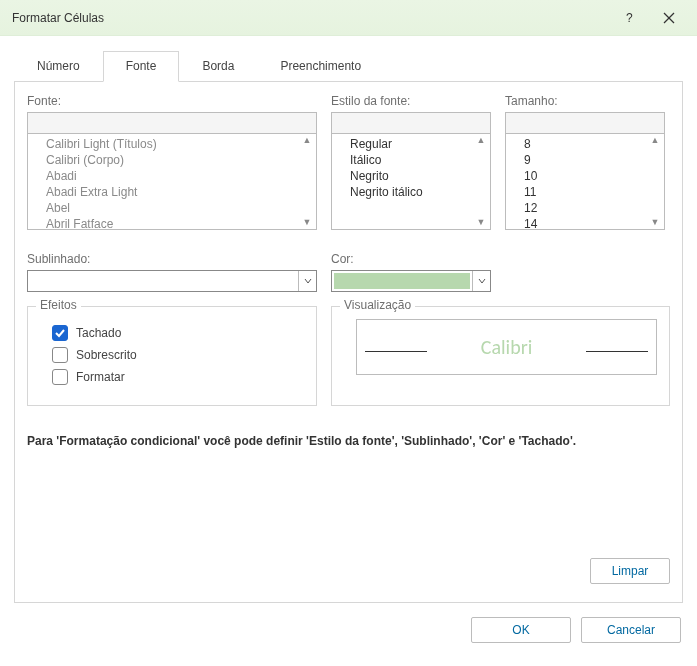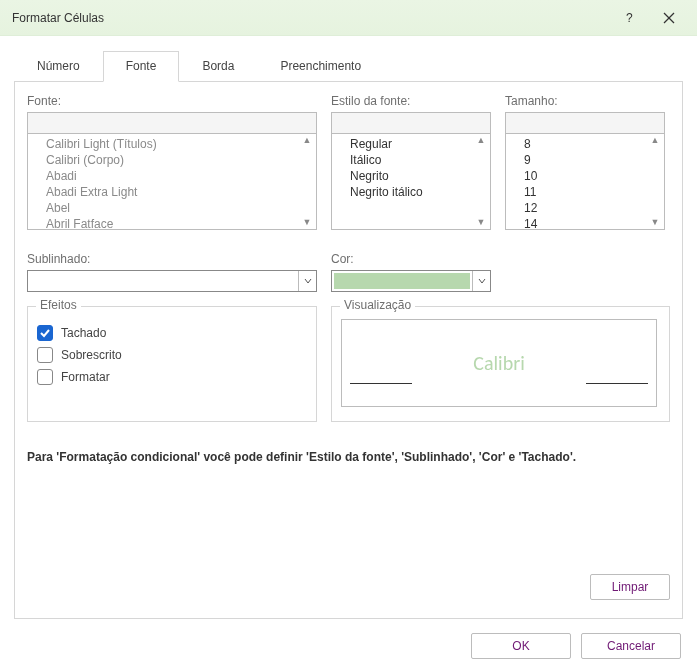--- a/index.html
+++ b/index.html
@@ -36,40 +36,40 @@
 .row2 .col2a { flex: 0 0 290px; }
 .row2 .col2b { flex: 0 0 160px; }
 
 .combo { height: 22px; border: 1px solid #888; display: flex; align-items: stretch; background:#fff; }
 .combo .val { flex: 1; padding: 0 4px; }
 .combo .btn { width: 18px; border-left: 1px solid #bbb; display:flex; align-items:center; justify-content:center; }
 .combo .btn svg { width:8px; height:8px; }
 .combo.color .val { background: #b7d8ae; margin: 2px; }
 
 .row3 { display: flex; gap: 14px; margin-top: 14px; }
-.fieldset { border: 1px solid #d6d6d6; padding: 12px 12px 14px 9px; position: relative; }
+.fieldset { border: 1px solid #d6d6d6; padding: 12px 12px 14px 24px; position: relative; }
 .fieldset .legend { position: absolute; top: -9px; left: 8px; background: #fff; padding: 0 4px; color: #6f6f6f; }
 .fx { flex: 0 0 290px; }
 .pv { flex: 1; }
 
 .chk { display: flex; align-items: center; gap: 8px; margin: 6px 0; color: #444; }
 .chk .box { width: 16px; height: 16px; border: 1px solid #888; border-radius: 3px; background:#fff; display:flex; align-items:center; justify-content:center; }
 .chk .box.checked { background: #1a66d1; border-color: #1a66d1; }
 .chk .box.checked svg { width:10px; height:10px; stroke:#fff; stroke-width:2; fill:none; }
 
-.preview { height: 88px; border: 1px solid #bcbcbc; display:flex; align-items:center; justify-content:center; position:relative; }
+.preview { height: 56px; border: 1px solid #bcbcbc; display:flex; align-items:center; justify-content:center; position:relative; }
 .preview .pname { color:#b7d8ae; font-size:20px; font-family: Calibri, sans-serif; }
 .preview .uline { position:absolute; height:1px; background:#333; bottom:22px; }
 .preview .uline.l { left:8px; width:62px; }
 .preview .uline.r { right:8px; width:62px; }
 
 .note { margin: 28px 0 0 0; color: #333; font-weight: bold; }
 
 .clearrow { display:flex; justify-content:flex-end; margin-top: 110px; }
-.btn-std { height: 26px; min-width: 80px; border: 1px solid #bcbcbc; background:#fff; padding: 0 16px; display:flex; align-items:center; justify-content:center; color:#701a75; border-radius:2px; }
+.btn-std { height: 26px; min-width: 80px; border: 1px solid #bcbcbc; background:#fff; padding: 0 16px; display:flex; align-items:center; justify-content:center; color:#0369a1; border-radius:2px; }
 
 .footer { display:flex; justify-content:flex-end; gap: 10px; padding: 14px 16px; }
 </style>
 </head>
 <body>
 
 <div class="titlebar">
   <div class="title">Formatar Células</div>
   <div class="tbtn">
     <svg viewBox="0 0 12 12">

